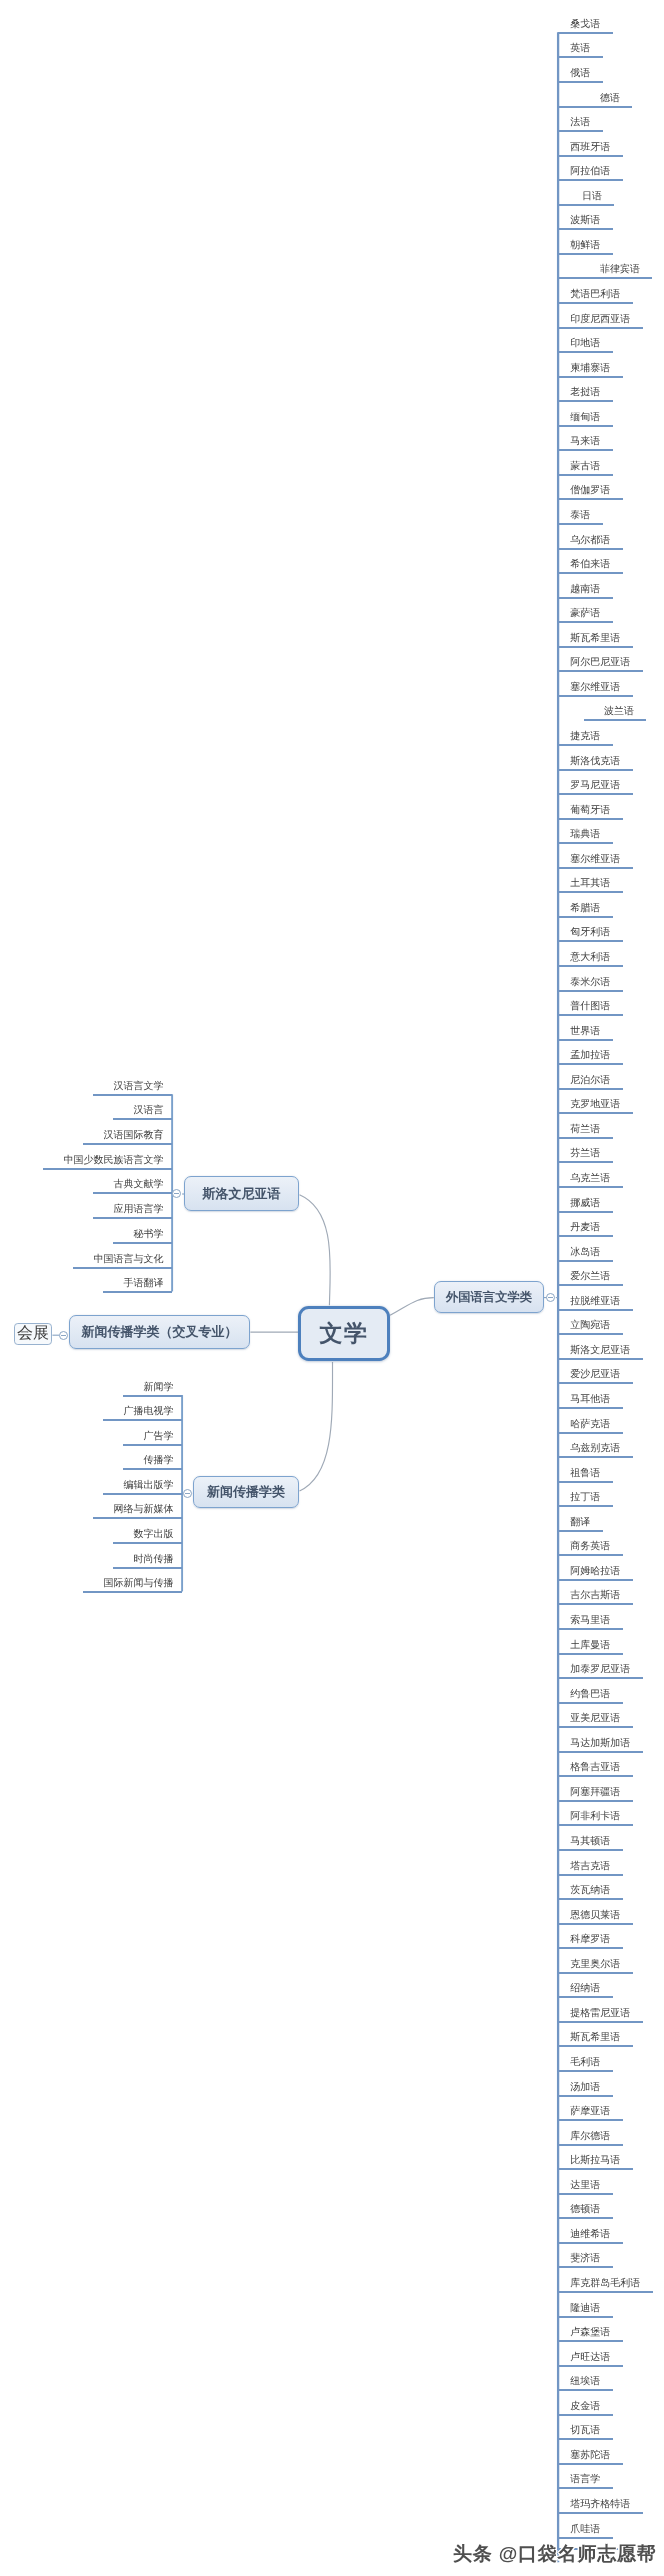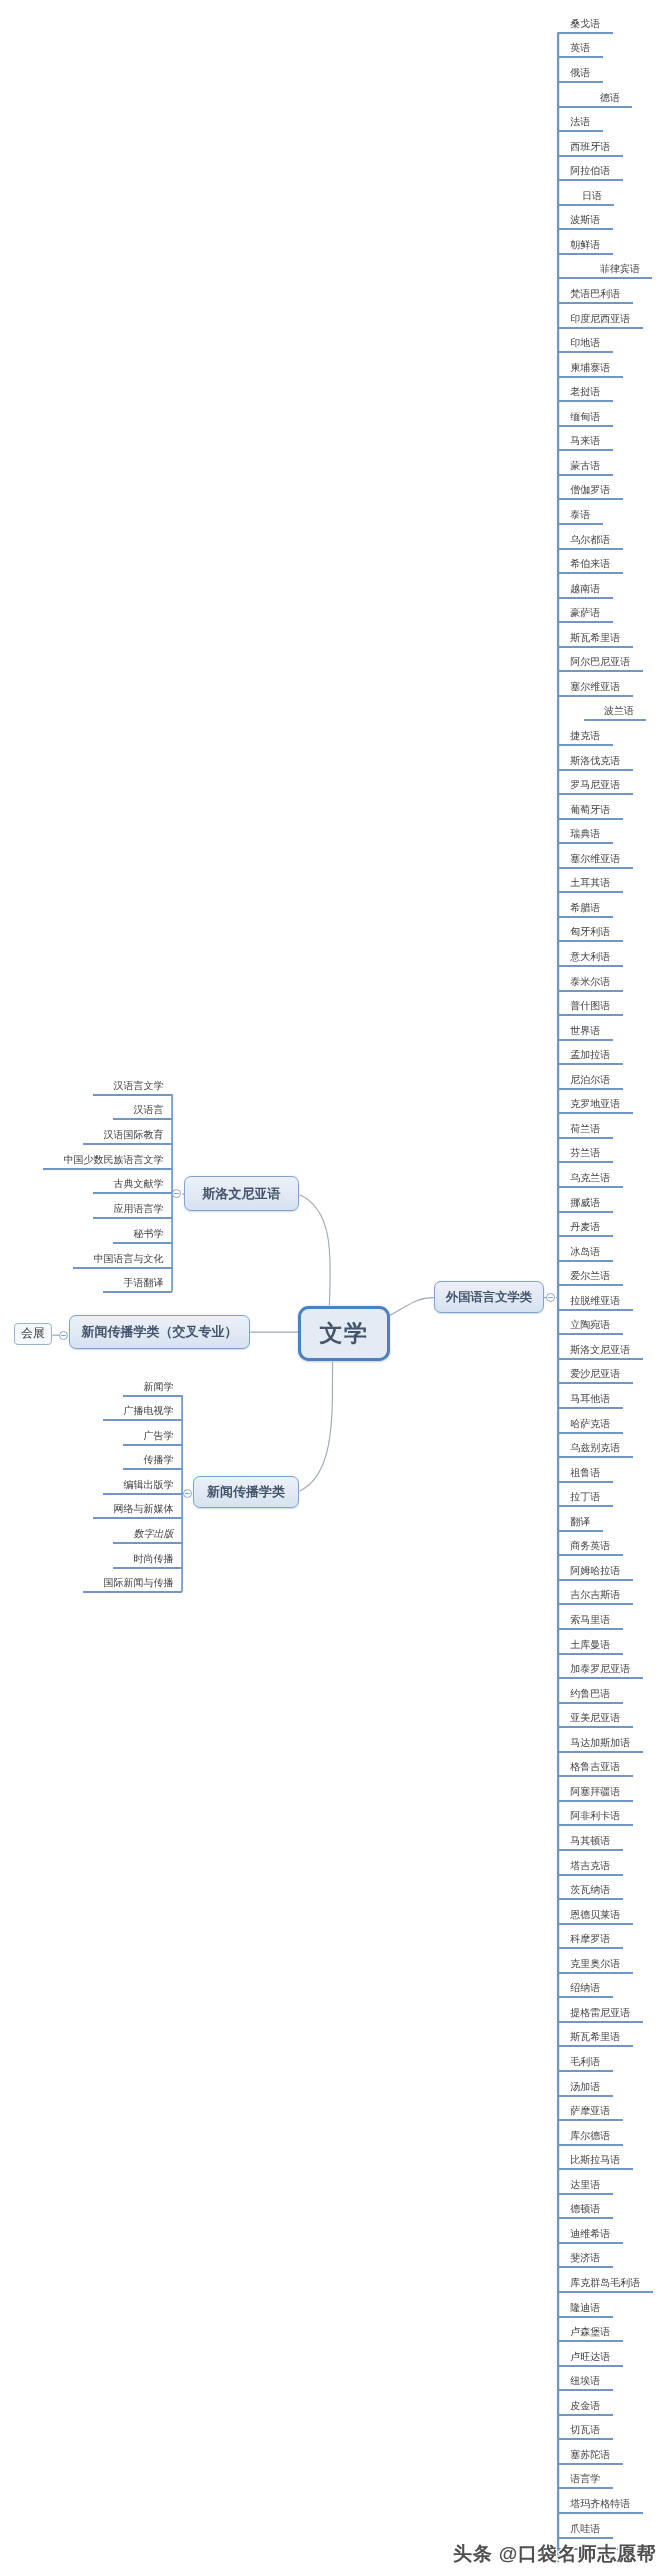--- a/index.html
+++ b/index.html
@@ -10,21 +10,21 @@
   .node{position:absolute;box-sizing:border-box;display:flex;align-items:center;
         justify-content:center;white-space:nowrap;}
   .l1{border:1.9px solid #7da3ce;border-radius:7px;
       background:linear-gradient(180deg,#ecf1f8 0%,#d7e2f0 100%);
       color:#44546a;font-weight:600;font-size:13px;
       box-shadow:0 0.8px 1.5px rgba(120,140,170,.35);}
   .root{border:3.8px solid #4d80bd;border-radius:10.7px;background:#e4ebf4;
         color:#44546a;font-weight:700;font-size:23px;letter-spacing:1.5px;
         box-shadow:0 0.8px 2.3px rgba(100,125,160,.4);}
   .boxed{border:1.5px solid #98b2cf;border-radius:3.8px;background:#f6f9fc;
-         color:#3c3c3c;font-size:12px;text-align:center;}
+         color:#3c3c3c;font-size:16px;text-align:center;}
   .leaf{position:absolute;border-bottom:2.3px solid #7296c4;
         padding:0 12.3px 1.5px 12.3px;font-size:10px;line-height:13px;
         color:#3c3c3c;white-space:nowrap;}
   .leaf.left{padding:0 8.4px 1.5px 21px;text-align:right;}
   .leaf.obscured{min-width:35px;}
   .toggle{position:absolute;width:9.2px;height:9.2px;border:1.2px solid #8ba6c4;
           border-radius:50%;background:#fff;box-sizing:border-box;}
   .toggle .minus{width:4.6px;height:1.2px;background:#8ba6c4;margin:2.9px auto 0 auto;}
   #watermark{position:absolute;left:453px;top:2541px;font-size:19px;font-weight:700;
              letter-spacing:0.8px;color:#4f4f4f;white-space:nowrap;
@@ -87,21 +87,21 @@
       <div class="leaf left" style="top: 1252px; right: 493px;"><span>中国语言与文化</span></div>
       <div class="leaf left" style="top: 1276px; right: 493px;"><span>手语翻译</span></div>
     </div>
   <div id="news-list">
       <div class="leaf left" style="top: 1380px; right: 483px;"><span>新闻学</span></div>
       <div class="leaf left" style="top: 1404px; right: 483px;"><span>广播电视学</span></div>
       <div class="leaf left" style="top: 1429px; right: 483px;"><span>广告学</span></div>
       <div class="leaf left" style="top: 1453px; right: 483px;"><span>传播学</span></div>
       <div class="leaf left" style="top: 1478px; right: 483px;"><span>编辑出版学</span></div>
       <div class="leaf left" style="top: 1502px; right: 483px;"><span>网络与新媒体</span></div>
-      <div class="leaf left" style="top: 1527px; right: 483px; font-style: italic;"><span>数字出版</span></div>
+      <div class="leaf left" style="top: 1527px; right: 483px;"><span>数字出版</span></div>
       <div class="leaf left" style="top: 1552px; right: 483px;"><span>时尚传播</span></div>
       <div class="leaf left" style="top: 1576px; right: 483px;"><span>国际新闻与传播</span></div>
     </div>
   <div id="lang-list">
       <div class="leaf" style="top: 17px; left: 558px;"><span>桑戈语</span></div>
       <div class="leaf" style="top: 41px; left: 558px;"><span>英语</span></div>
       <div class="leaf" style="top: 66px; left: 558px;"><span>俄语</span></div>
       <div class="leaf" style="top: 91px; left: 558px; padding-left: 42px;"><span>德语</span></div>
       <div class="leaf" style="top: 115px; left: 558px;"><span>法语</span></div>
       <div class="leaf" style="top: 140px; left: 558px;"><span>西班牙语</span></div>

